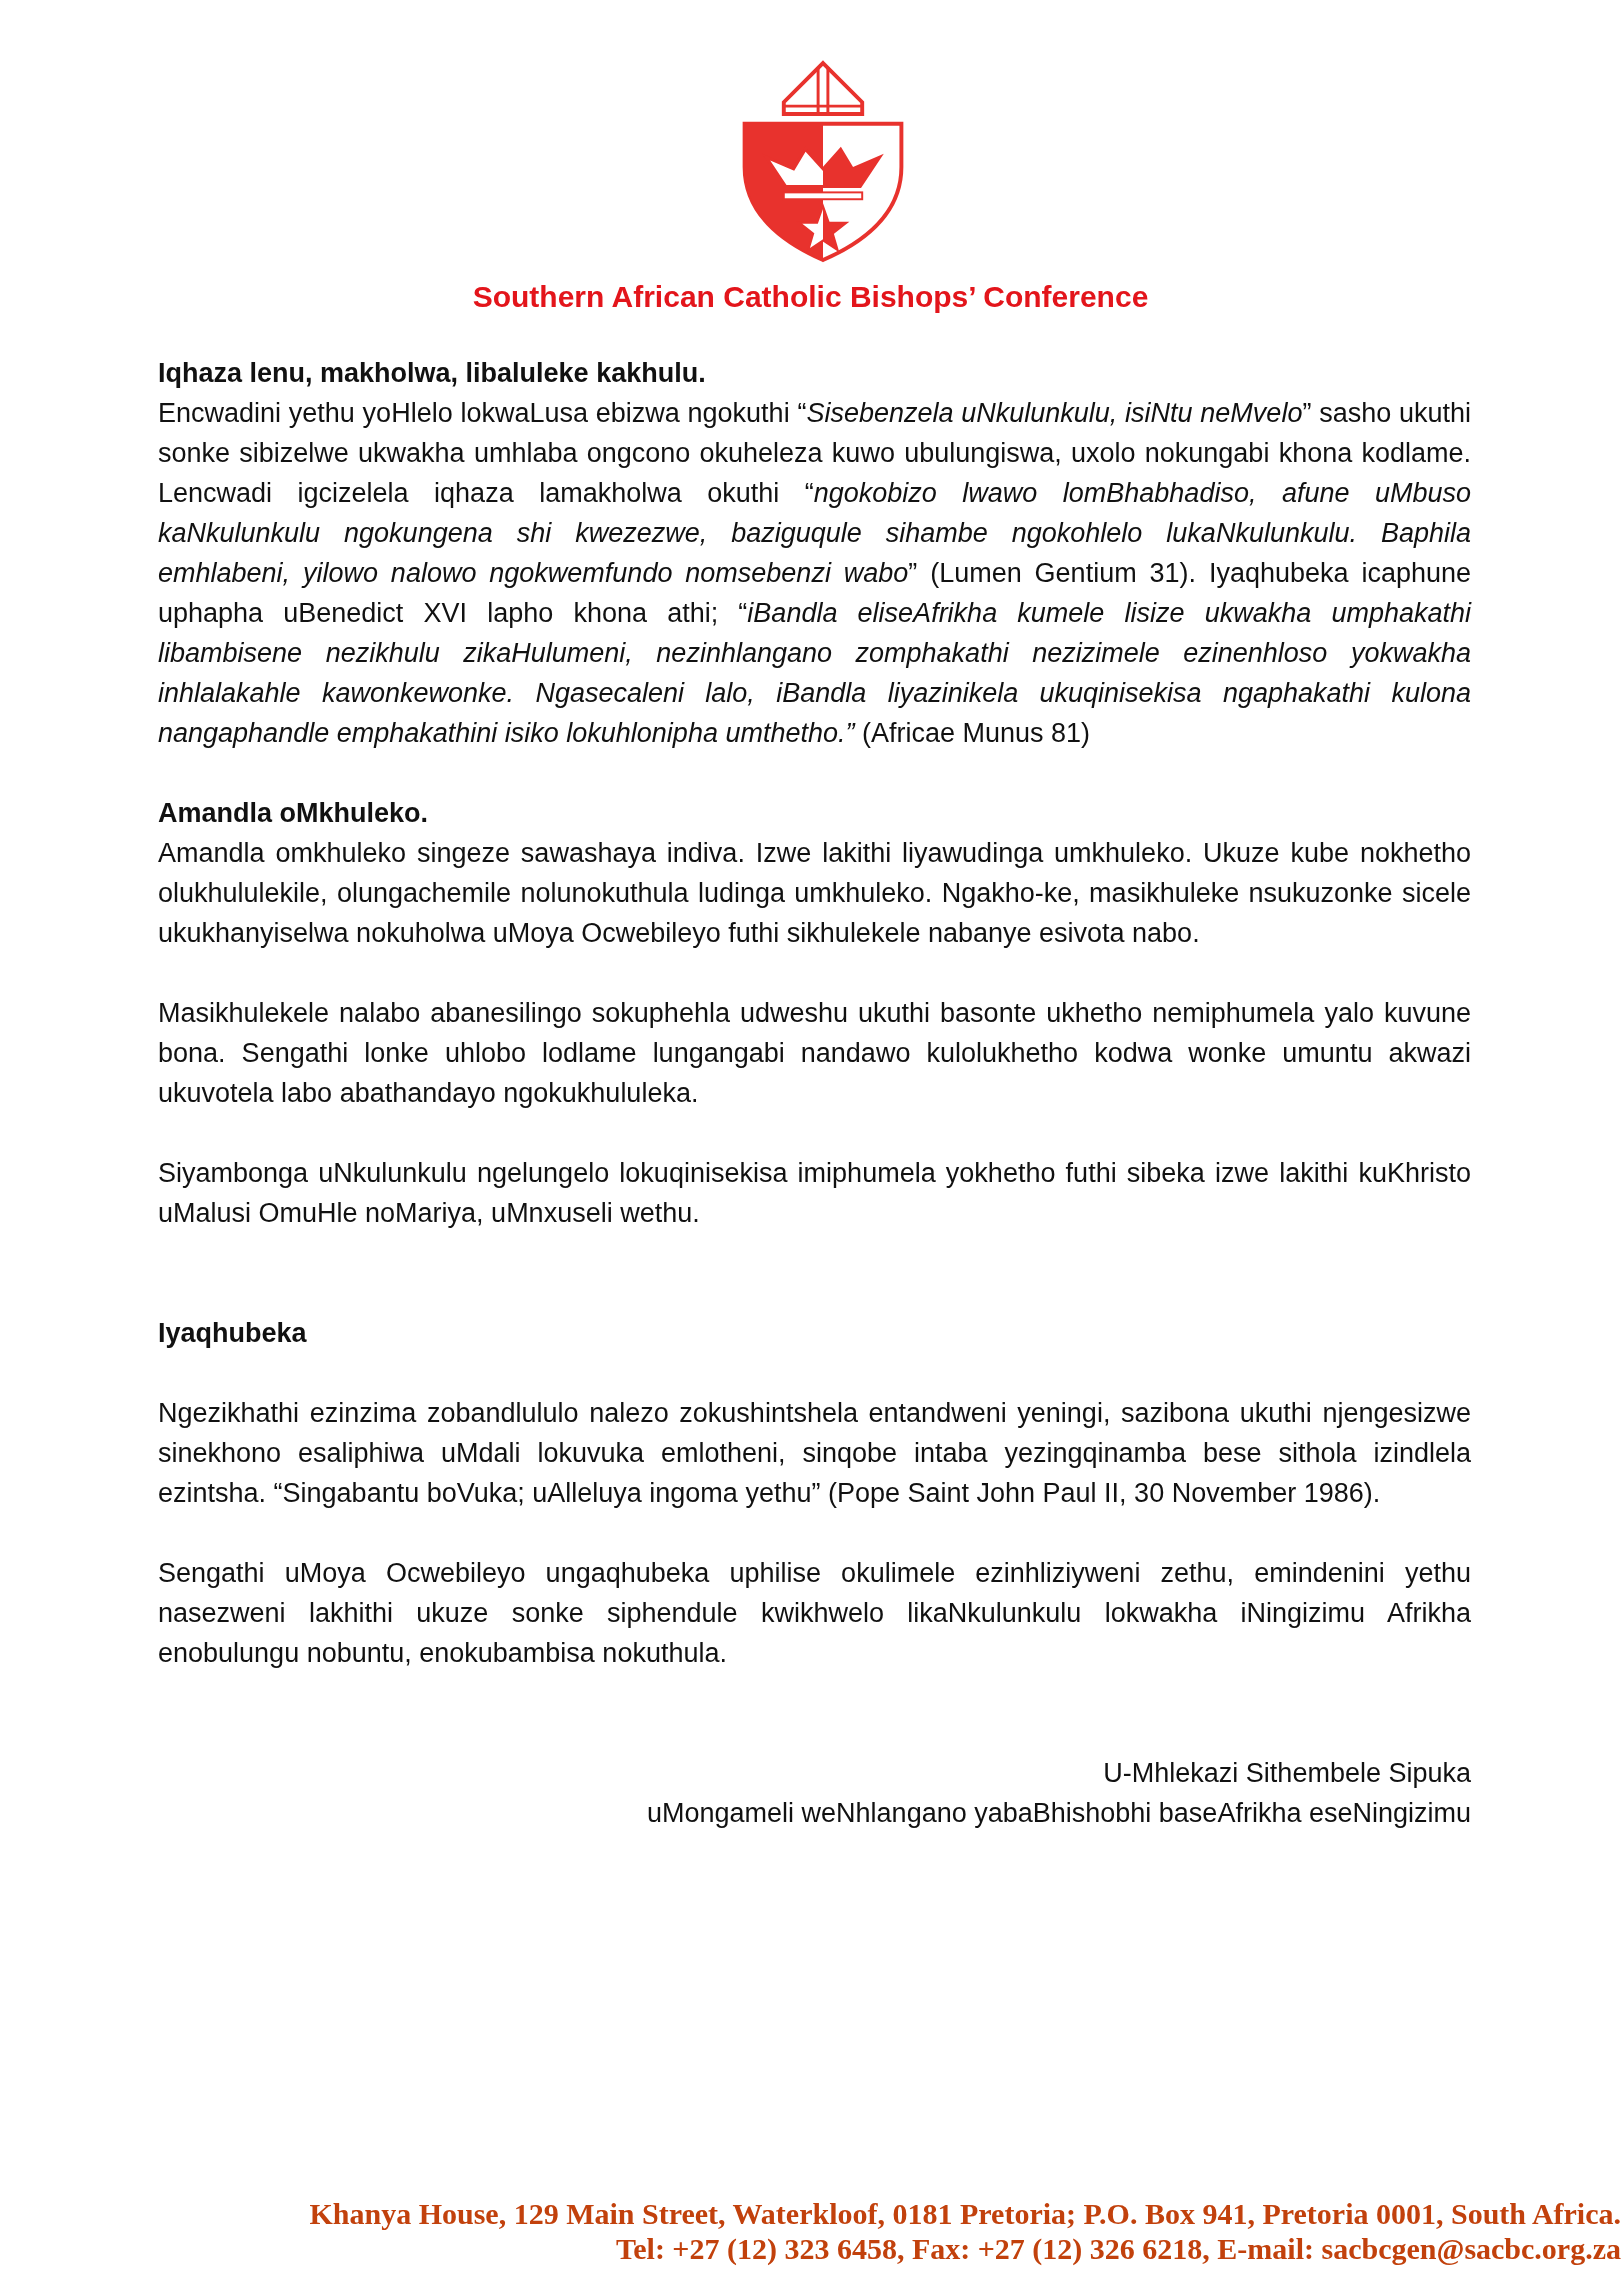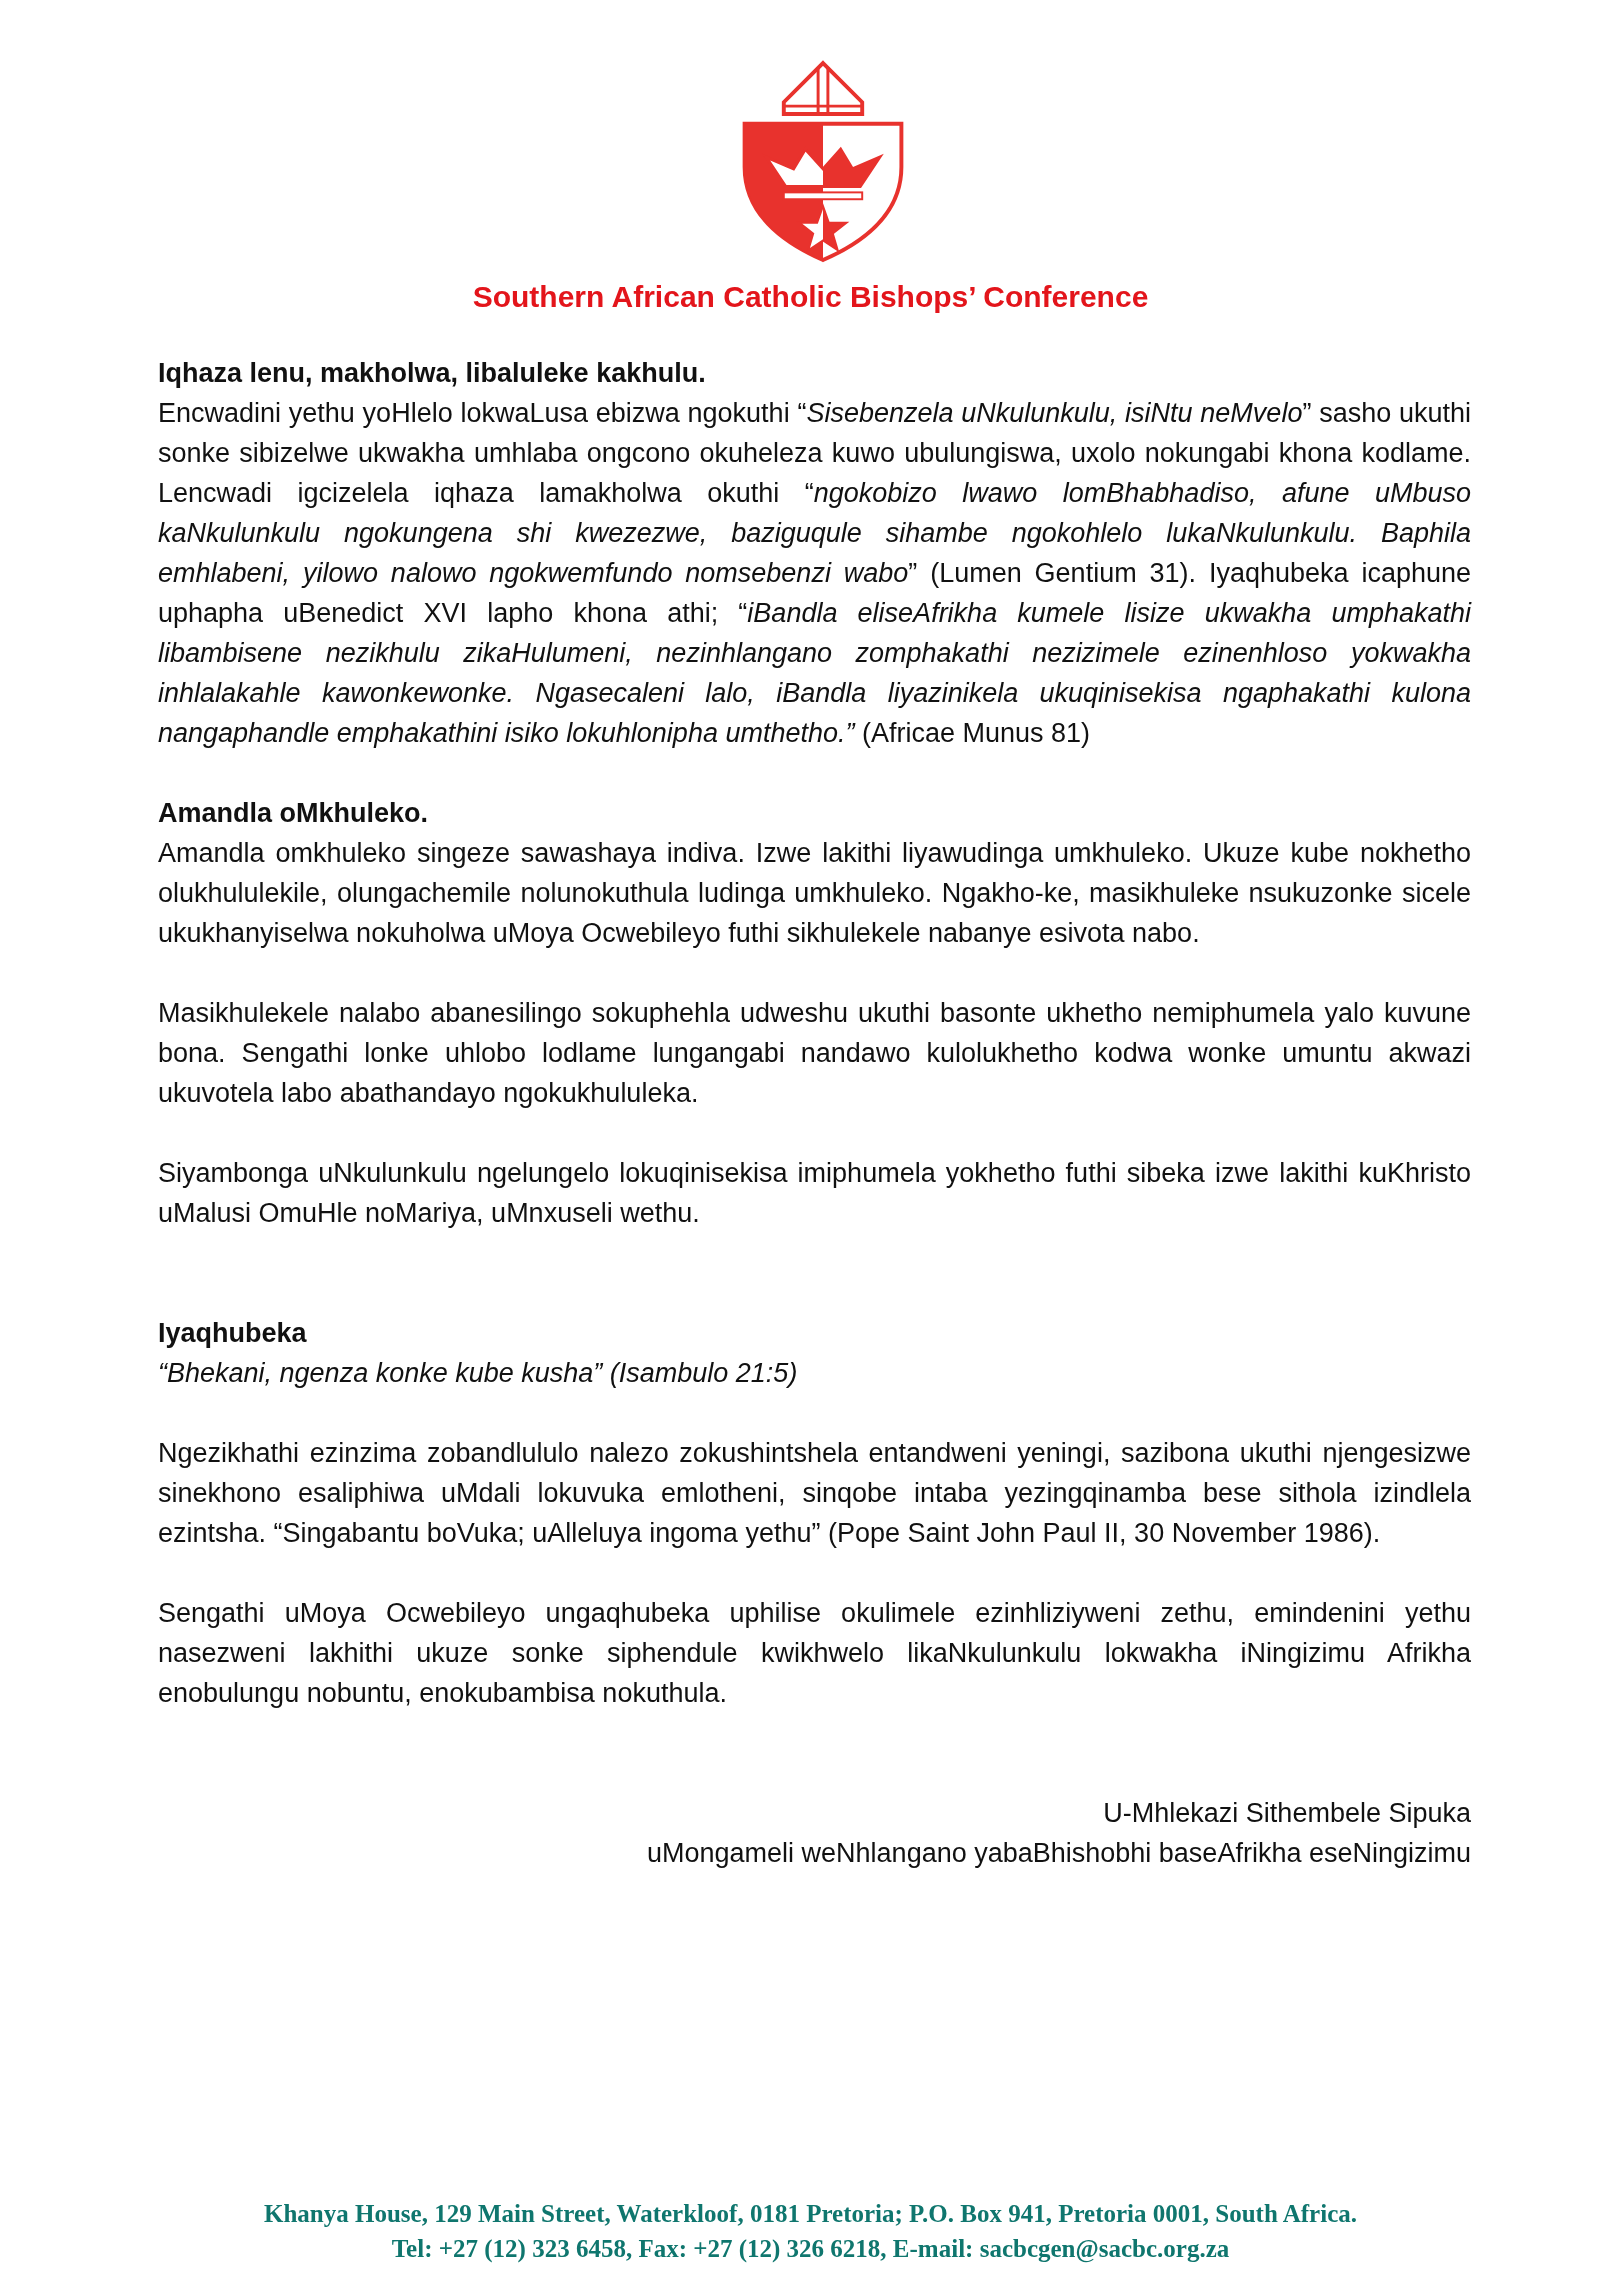--- a/index.html
+++ b/index.html
@@ -14,22 +14,22 @@
     position: absolute; left: 158px; width: 1313px; top: 353px;
     font-family: "Liberation Sans", sans-serif; font-size: 27px; line-height: 40px; color: #111;
   }
   .body-text p { margin: 0; text-align: justify; }
   .heading { font-weight: bold; }
   .gap { height: 40px; }
   .it { font-style: italic; }
   .b { font-weight: bold; }
   .sig p { text-align: right; }
   .footer {
-    position: absolute; left: 0; width: 1621px; top: 2196px; text-align: center;
-    font-family: "Liberation Serif", serif; font-weight: bold; font-size: 25px; line-height: 35px; color: #0f766e;
+    position: absolute; left: 0; width: 1621px; top: 2196px; text-align: right;
+    font-family: "Liberation Serif", serif; font-weight: bold; font-size: 30px; line-height: 35px; color: #c2410c;
   }
 </style>
 </head>
 <body>
 
 <div class="page">
 
   <svg class="logo" viewBox="0 0 200 210">
 
     <polygon points="100,4 140,44 140,56 60,56 60,44" fill="#fff" stroke="#e8322d" stroke-width="4"></polygon>
@@ -58,21 +58,20 @@
     <p class="heading">Amandla oMkhuleko.</p>
     <p>Amandla omkhuleko singeze sawashaya indiva. Izwe lakithi liyawudinga umkhuleko. Ukuze kube nokhetho olukhululekile, olungachemile nolunokuthula ludinga umkhuleko. Ngakho-ke, masikhuleke nsukuzonke sicele ukukhanyiselwa nokuholwa uMoya Ocwebileyo futhi sikhulekele nabanye esivota nabo.</p>
     <div class="gap"></div>
     <p>Masikhulekele nalabo abanesilingo sokuphehla udweshu ukuthi basonte ukhetho nemiphumela yalo kuvune bona. Sengathi lonke uhlobo lodlame lungangabi nandawo kulolukhetho kodwa wonke umuntu akwazi ukuvotela labo abathandayo ngokukhululeka.</p>
     <div class="gap"></div>
     <p>Siyambonga uNkulunkulu ngelungelo lokuqinisekisa imiphumela yokhetho futhi sibeka izwe lakithi kuKhristo uMalusi OmuHle noMariya, uMnxuseli wethu.</p>
     <div class="gap"></div>
 
     <div class="gap"></div>
     <p class="heading">Iyaqhubeka</p>
-    <p class="it">“Bhekani, ngenza konke kube kusha” (Isambulo 21:5)</p>
     <div class="gap"></div>
     <p>Ngezikhathi ezinzima zobandlululo nalezo zokushintshela entandweni yeningi, sazibona ukuthi njengesizwe sinekhono esaliphiwa uMdali lokuvuka emlotheni, sinqobe intaba yezingqinamba bese sithola izindlela ezintsha. “Singabantu boVuka; uAlleluya ingoma yethu” (Pope Saint John Paul II, 30 November 1986).</p>
     <div class="gap"></div>
     <p>Sengathi uMoya Ocwebileyo ungaqhubeka uphilise okulimele ezinhliziyweni zethu, emindenini yethu nasezweni lakhithi ukuze sonke siphendule kwikhwelo likaNkulunkulu lokwakha iNingizimu Afrikha enobulungu nobuntu, enokubambisa nokuthula.</p>
 
     <div class="gap"></div>
     <div class="gap"></div>
     <div class="sig">
       <p>U-Mhlekazi Sithembele Sipuka</p>
       <p>uMongameli weNhlangano yabaBhishobhi baseAfrikha eseNingizimu</p>

